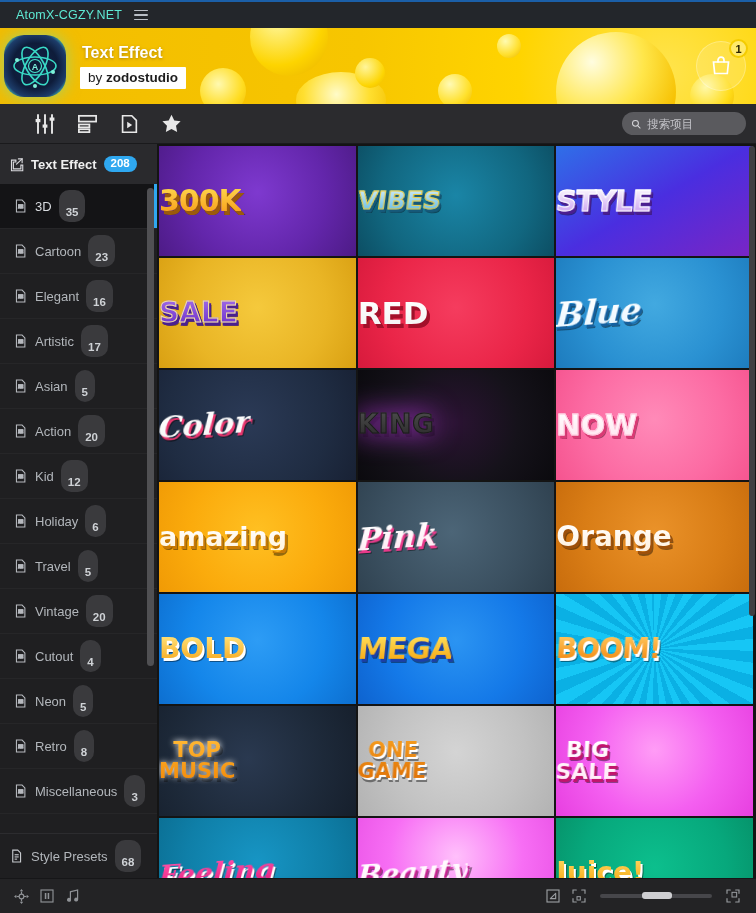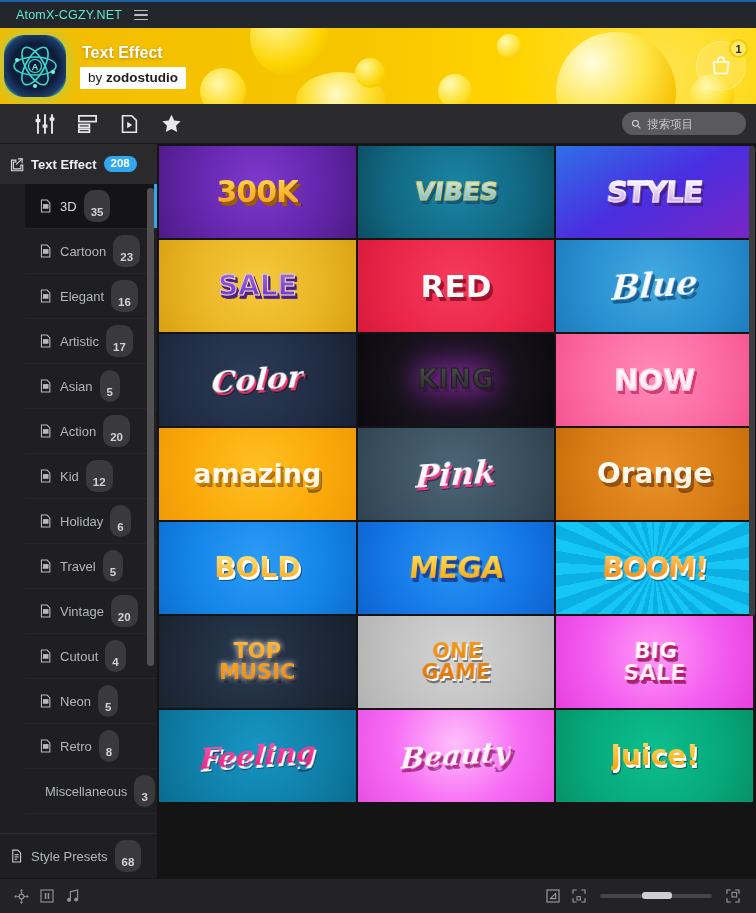--- a/index.html
+++ b/index.html
@@ -112,21 +112,21 @@
   }
   .cat-header {
     height: 40px; flex: 0 0 40px; display: flex; align-items: center; gap: 7px;
     padding: 0 8px 0 9px; background: #2a2a2d; cursor: pointer;
   }
   .cat-header .htext { color: #efefef; font-size: 13px; font-weight: bold; }
   .badge-blue {
     background: #2fa8f0; color: #ffffff; font-size: 11.5px; font-weight: bold;
     border-radius: 10px; padding: 2px 7px 3px; line-height: 1;
   }
-  .cat-scroll { flex: 1; overflow: hidden; position: relative; margin-left: 25px; }
+  .cat-scroll { flex: 1; overflow: hidden; position: relative; }
   .cat-list { list-style: none; }
   .cat-item {
     height: 45px; display: flex; align-items: center; gap: 7px;
     padding: 0 8px 0 13px; cursor: pointer;
     border-bottom: 1px solid #262628; position: relative; overflow: hidden;
   }
   .cat-item .label { color: #b2b6bb; font-size: 13px; white-space: nowrap; }
   .badge-grey {
     background: #3a3a3d; color: #cfd2d6; font-size: 11.5px; font-weight: bold;
     border-radius: 10px; padding: 17px 7px 4px; line-height: 1; flex: 0 0 auto;
@@ -146,22 +146,22 @@
   }
   .style-presets .label { color: #b2b6bb; font-size: 13px; }
 
   
   .grid-wrap { flex: 1; min-width: 0; background: #141414; overflow: hidden; position: relative; }
   .grid {
     display: grid; grid-template-columns: repeat(3, 1fr);
     gap: 2px; padding: 2px 3px 0 2px;
   }
   .cell {
-    position: relative; height: 92px; overflow: hidden; cursor: pointer;
-    display: flex; align-items: center; justify-content: center;
+    position: relative; height: 110px; overflow: hidden; cursor: pointer;
+    display: flex; align-items: center; justify-content: flex-start;
   }
   .cell .art {
     font-weight: bold; white-space: pre-line; text-align: center; line-height: .98;
     user-select: none; pointer-events: none;
   }
   .grid-scrollbar {
     position: absolute; right: 1px; top: 2px; width: 6px; height: 470px;
     background: #3e3e41; border-radius: 3px; cursor: pointer;
   }
 

